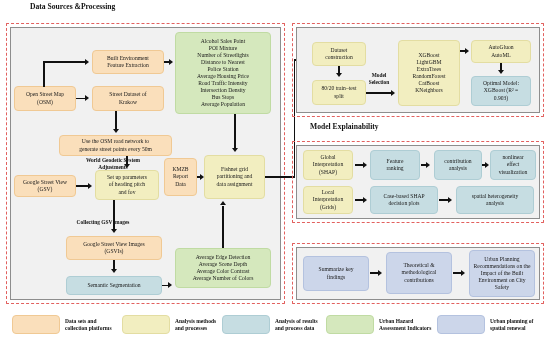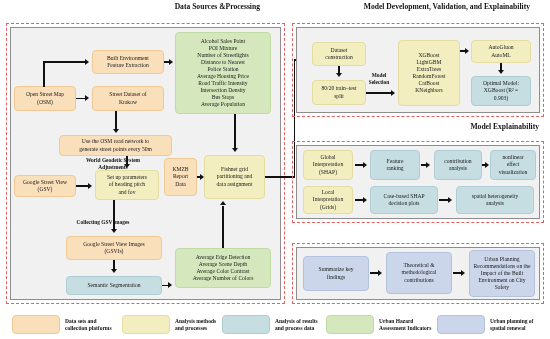--- a/index.html
+++ b/index.html
@@ -8,21 +8,21 @@
     background:#ffffff;
     font-family:"Liberation Serif", serif;
     position:relative;
     overflow:hidden;
   }
   .root{position:absolute;left:0;top:0;width:550px;height:339px;}
 
   
   .sec-title{
     position:absolute;
-    text-align:right;
+    text-align:left;
     font-weight:bold;
     font-size:7.6px;
     line-height:9.2px;
     color:#111;
     font-family:"Liberation Serif", serif;
   }
 
   
   .dashed{
     position:absolute;
@@ -92,24 +92,22 @@
   }
 </style>
 </head>
 <body>
 
 <div class="root">
 
   <div class="sec-title" style="left:30px;top:2px;width:230px;">Data Sources
 &amp;Processing</div>
 
-  <div class="sec-title" style="left:310px;top:2px;width:220px;">Model Development, Validation,
-and Explainability</div>
-
-  <div class="sec-title" style="left:319px;top:122px;width:220px;">Model Explainability</div>
+
+  <div class="sec-title" style="left:310px;top:122px;width:220px;">Model Explainability</div>
 
 
   <div class="dashed" style="left:6px;top:23px;width:279px;height:281px;"></div>
   <div class="panel" style="left:10px;top:27px;width:271px;height:273px;"></div>
 
   <div class="node n-orange" style="left:14px;top:86px;width:62px;height:25px;">Open Street Map
 (OSM)</div>
 
   <div class="node n-orange" style="left:92px;top:50px;width:72px;height:24px;">Built Environment
 Feature Extraction</div>

